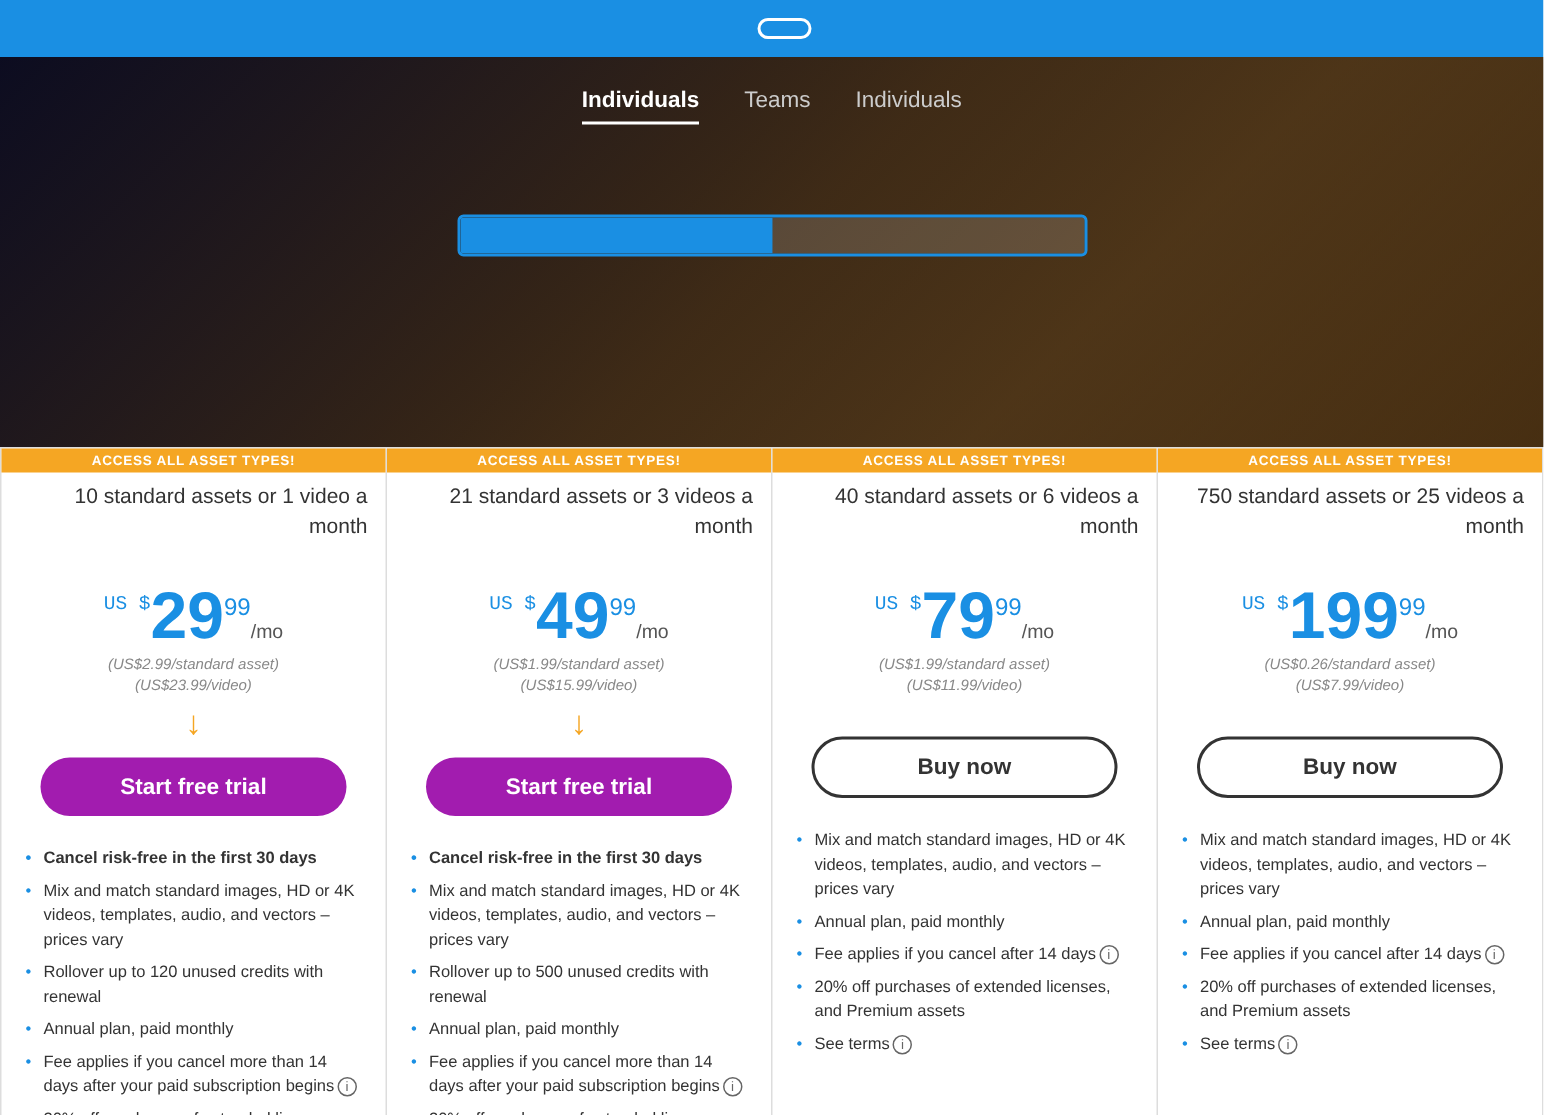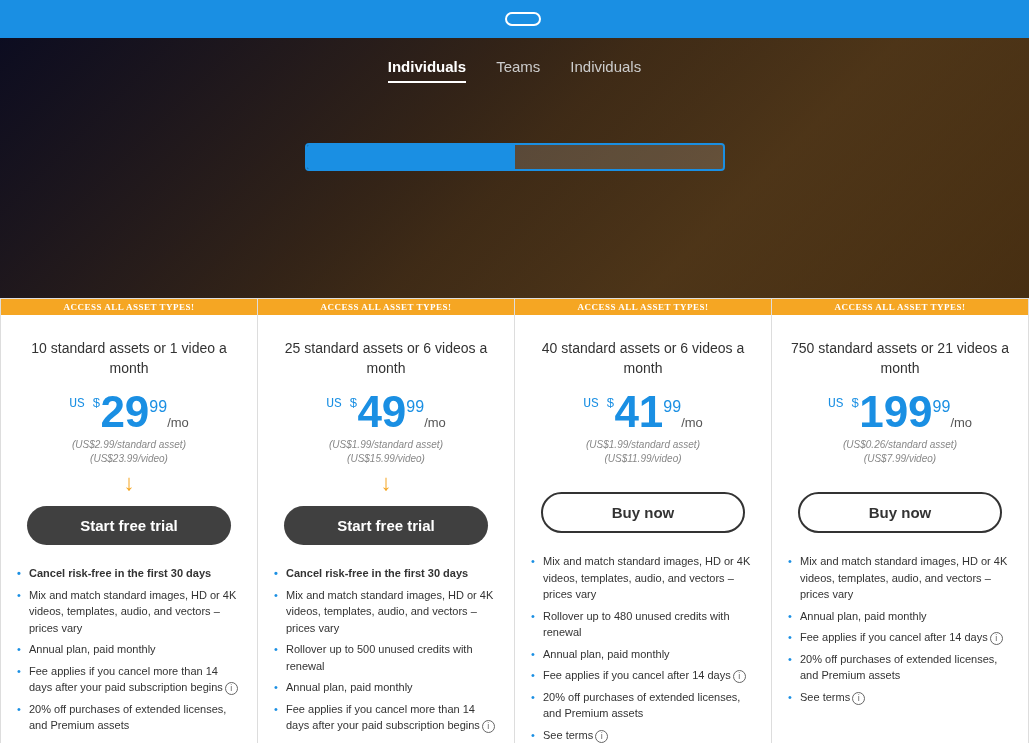--- a/index.html
+++ b/index.html
@@ -123,27 +123,26 @@
       background: #f5a623;
       color: #fff;
       font-size: 9px;
       font-weight: bold;
       text-transform: uppercase;
       padding: 3px 8px;
       display: block;
       width: 100%;
       text-align: center;
       letter-spacing: 0.5px;
-      font-family: Liberation Serif, serif;
     }
 
     
     .plan-desc {
-      text-align: center;
-      padding: 24px 12px 8px;
+      text-align: right;
+      padding: 6px 12px 8px;
       font-size: 14px;
       color: #333;
       line-height: 1.4;
       min-height: 70px;
     }
 
     
     .price-row {
       text-align: center;
       padding: 4px 0 2px;
@@ -177,21 +176,21 @@
       text-align: center;
       padding: 2px 10px;
       line-height: 1.4;
       font-style: italic;
     }
 
     
     .btn-trial {
       display: block;
       margin: 10px auto;
-      background: #404040;
+      background: #a21caf;
       color: #fff;
       border: none;
       border-radius: 24px;
       padding: 11px 30px;
       font-size: 15px;
       font-weight: bold;
       cursor: pointer;
       width: 80%;
     }
     .btn-buy {
@@ -285,59 +284,59 @@
   <div class="plan-card">
         <span class="asset-badge">ACCESS ALL ASSET TYPES!</span>
         <div class="plan-desc">10 standard assets or 1 video a month</div>
         <div class="price-row"><span class="price-currency">US $</span><span class="price-main">29</span><span class="price-cents">99</span><span class="price-period">/mo</span></div>
         <div class="price-sub">(US$2.99/standard asset)<br>(US$23.99/video)</div>
         <div class="arrow-indicator">↓</div>
         <button class="btn-trial">Start free trial</button>
         <ul class="features-list">
           <li style="font-weight: bold;">Cancel risk-free in the first 30 days</li>
           <li>Mix and match standard images, HD or 4K videos, templates, audio, and vectors – prices vary</li>
+          <li>Rollover up to 120 unused credits with renewal</li>
           <li>Annual plan, paid monthly</li>
           <li>Fee applies if you cancel more than 14 days after your paid subscription begins<span class="i-circle">i</span></li>
           <li>20% off purchases of extended licenses, and Premium assets</li>
         </ul>
       </div>
       <div class="plan-card">
         <span class="asset-badge">ACCESS ALL ASSET TYPES!</span>
-        <div class="plan-desc">25 standard assets or 6 videos a month</div>
+        <div class="plan-desc">21 standard assets or 3 videos a month</div>
         <div class="price-row"><span class="price-currency">US $</span><span class="price-main">49</span><span class="price-cents">99</span><span class="price-period">/mo</span></div>
         <div class="price-sub">(US$1.99/standard asset)<br>(US$15.99/video)</div>
         <div class="arrow-indicator">↓</div>
         <button class="btn-trial">Start free trial</button>
         <ul class="features-list">
           <li style="font-weight: bold;">Cancel risk-free in the first 30 days</li>
           <li>Mix and match standard images, HD or 4K videos, templates, audio, and vectors – prices vary</li>
           <li>Rollover up to 500 unused credits with renewal</li>
           <li>Annual plan, paid monthly</li>
           <li>Fee applies if you cancel more than 14 days after your paid subscription begins<span class="i-circle">i</span></li>
           <li>20% off purchases of extended licenses, and Premium assets</li>
         </ul>
       </div>
       <div class="plan-card">
         <span class="asset-badge">ACCESS ALL ASSET TYPES!</span>
         <div class="plan-desc">40 standard assets or 6 videos a month</div>
-        <div class="price-row"><span class="price-currency">US $</span><span class="price-main">41</span><span class="price-cents">99</span><span class="price-period">/mo</span></div>
+        <div class="price-row"><span class="price-currency">US $</span><span class="price-main">79</span><span class="price-cents">99</span><span class="price-period">/mo</span></div>
         <div class="price-sub">(US$1.99/standard asset)<br>(US$11.99/video)</div>
         <button class="btn-buy" style="margin-top: 24px;">Buy now</button>
         <ul class="features-list">
           <li>Mix and match standard images, HD or 4K videos, templates, audio, and vectors – prices vary</li>
-          <li>Rollover up to 480 unused credits with renewal</li>
           <li>Annual plan, paid monthly</li>
           <li>Fee applies if you cancel after 14 days<span class="i-circle">i</span></li>
           <li>20% off purchases of extended licenses, and Premium assets</li>
           <li>See terms<span class="i-circle">i</span></li>
         </ul>
       </div>
       <div class="plan-card">
         <span class="asset-badge">ACCESS ALL ASSET TYPES!</span>
-        <div class="plan-desc">750 standard assets or 21 videos a month</div>
+        <div class="plan-desc">750 standard assets or 25 videos a month</div>
         <div class="price-row"><span class="price-currency">US $</span><span class="price-main">199</span><span class="price-cents">99</span><span class="price-period">/mo</span></div>
         <div class="price-sub">(US$0.26/standard asset)<br>(US$7.99/video)</div>
         <button class="btn-buy" style="margin-top: 24px;">Buy now</button>
         <ul class="features-list">
           <li>Mix and match standard images, HD or 4K videos, templates, audio, and vectors – prices vary</li>
           <li>Annual plan, paid monthly</li>
           <li>Fee applies if you cancel after 14 days<span class="i-circle">i</span></li>
           <li>20% off purchases of extended licenses, and Premium assets</li>
           <li>See terms<span class="i-circle">i</span></li>
         </ul>

